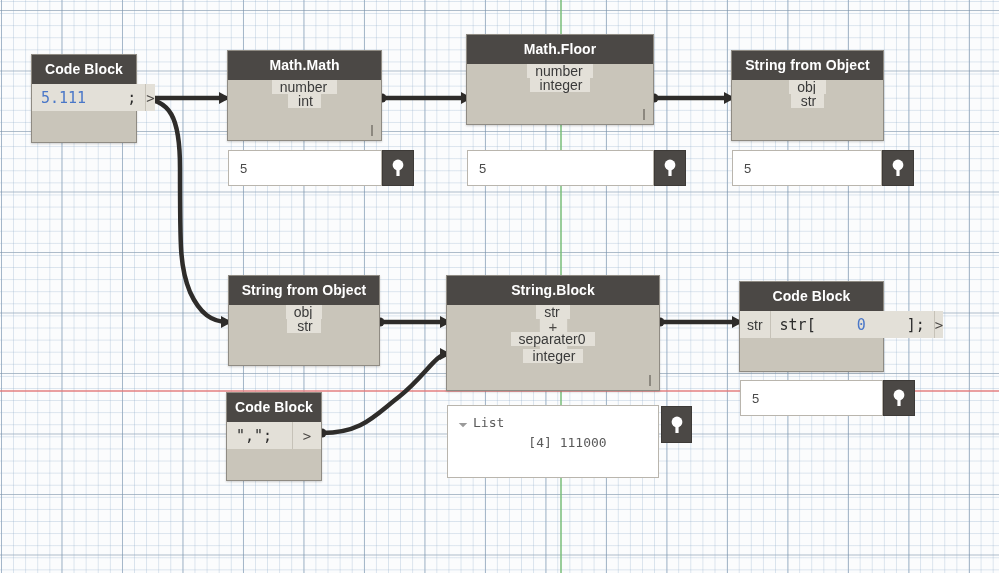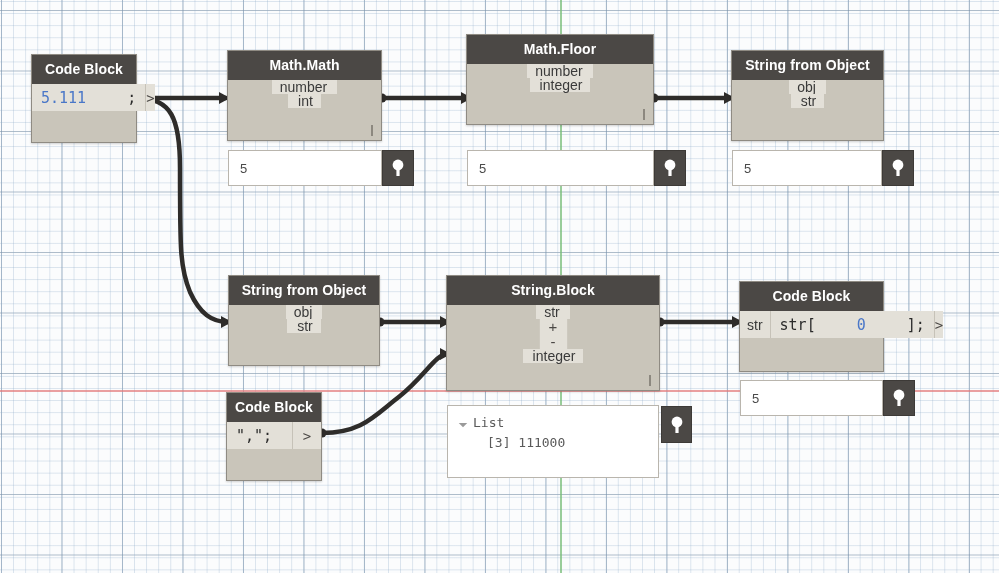--- a/index.html
+++ b/index.html
@@ -310,30 +310,34 @@
 
   <div class="node" style="left:446px; top:275px; width:214px;">
     <div class="node-header">String.Block</div>
     <div class="node-body" style="height:85px;">
       <div class="port-row">
         <div class="port in" style="flex:1 1 auto;">str</div>
         <div class="pm-btn">+</div>
         <div class="pm-btn">-</div>
         <div class="port out">integer</div>
       </div>
+      <div class="port-row">
+        <div class="port in">separater0</div>
+        <div class="port-gap"></div>
+      </div>
       <div class="lacing"></div>
     </div>
   </div>
 
-  <div class="list-box" style="left:447px; top:405px; width:212px; height:73px;">
+  <div class="list-box" style="left:447px; top:405px; width:212px; height:73px;text-align:center;">
     <div class="list-head">
       <span class="tri"></span>
       <span>List</span>
     </div>
-    <div class="list-item">[3] 111000</div>
+    <div class="list-item">[4] 111000</div>
   </div>
   <div class="bulb" style="position:absolute; left:661px; top:406px; width:29px; height:35px;">
     <svg width="16" height="20" viewBox="0 0 16 20">
       <circle cx="8" cy="7" r="5.4" fill="#ffffff"></circle>
       <rect x="6.4" y="11.5" width="3.2" height="6.5" fill="#ffffff"></rect>
     </svg>
   </div>
 
   <div class="node" style="left:739px; top:281px; width:145px;">
     <div class="node-header">Code Block</div>

